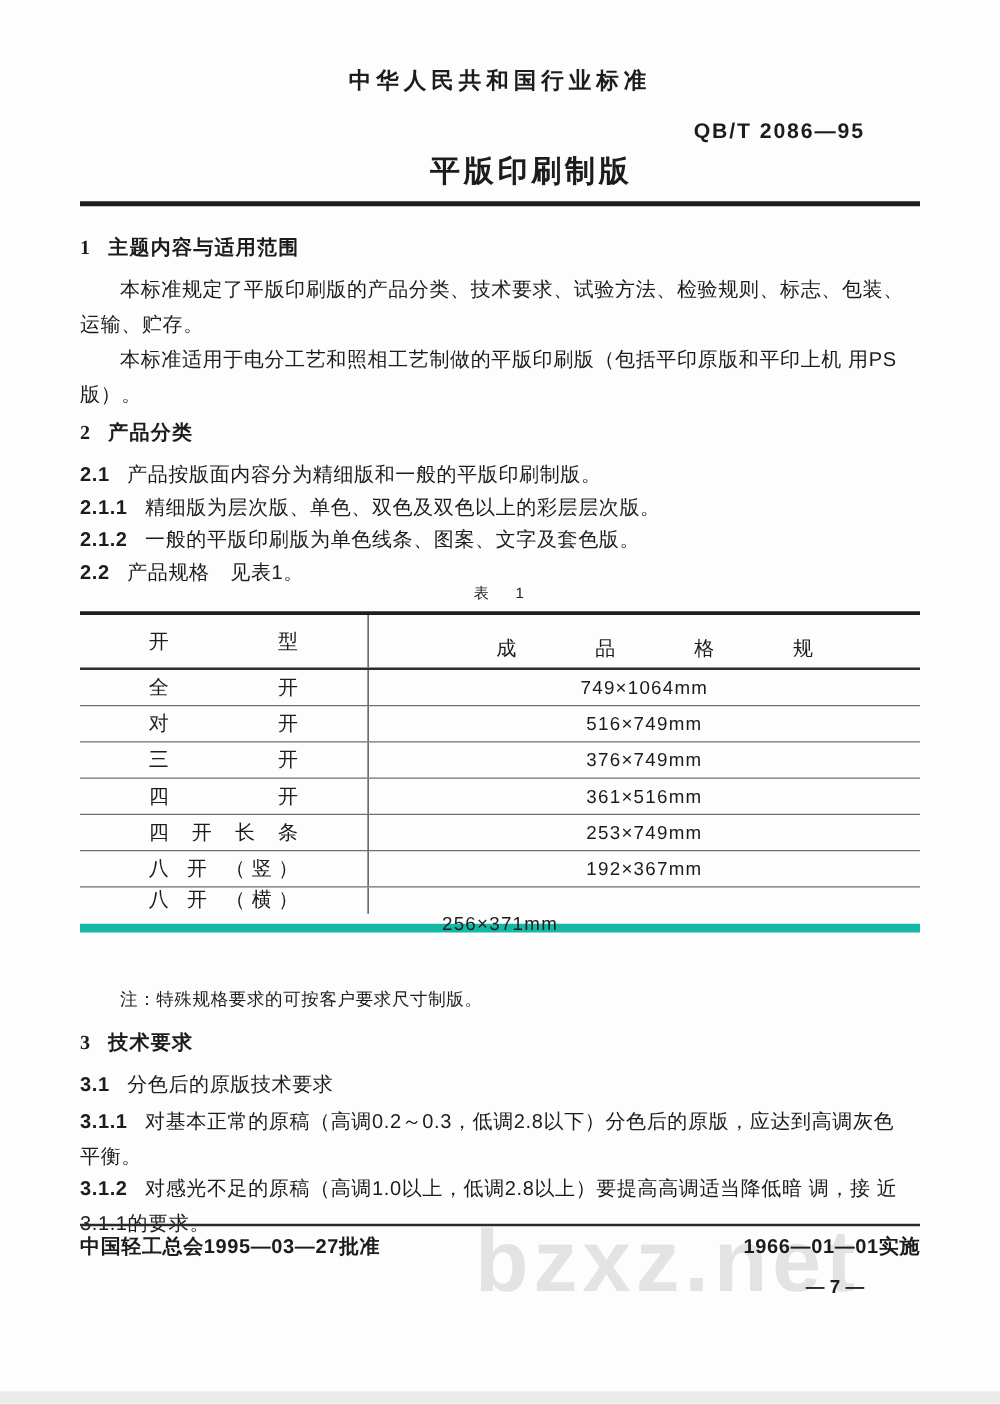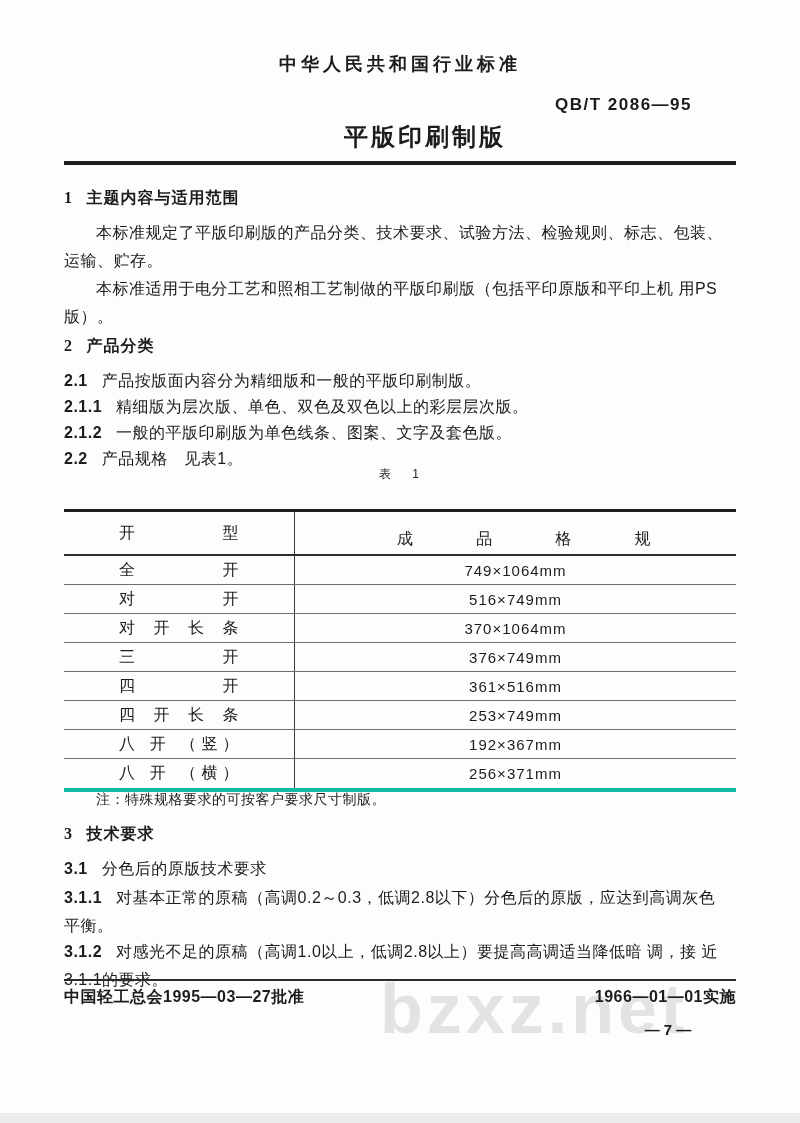--- a/index.html
+++ b/index.html
@@ -47,25 +47,25 @@
   .sec3-i1 { top:856px; left:64px; width:672px; }
   .sec3-p1 { top:884px; left:64px; width:672px; }
   .sec3-p2 { top:938px; left:64px; width:672px; }
 
   
   .t-caption {
     top:466px; left:0; width:800px; text-align:center;
     font-size:12px; font-weight:400; word-spacing:14px; letter-spacing:2px;
   }
   .tbl {
-    top:509px; left:64px; width:672px;
-    border-top:3px solid #1e1e1e; border-bottom:4px solid #14b8a6;
+    top:489px; left:64px; width:672px;
+    border-top:3px solid #1e1e1e; border-bottom:7px solid #14b8a6;
   }
   .t-row { display:flex; height:29px; border-bottom:1px solid #6e6e6e; }
-  .t-row:last-child { border-bottom:none; }
+  .t-row:last-child { border-bottom:none;flex-direction:column; }
   .t-head { display:flex; height:44px; border-bottom:2px solid #2d2d2d; }
   .t-c1 {
     width:231px; border-right:1px solid #3a3a3a;
     display:flex; align-items:center; padding:0 55px;
   }
   .t-c2 { flex:1; display:flex; align-items:center; justify-content:center; }
   .t-c2h { flex:1; display:flex; align-items:center; padding:13px 85px 0 102px; }
   .just {
     display:block; width:100%;
     text-align:justify; text-align-last:justify;
@@ -148,28 +148,20 @@
     <div class="t-row">
       <div class="t-c1">
           <span class="just">对 开</span>
         </div>
       <div class="t-c2">
           <span class="t-size">516×749mm</span>
         </div>
     </div>
     <div class="t-row">
       <div class="t-c1">
-          <span class="just">对 开 长 条</span>
-        </div>
-      <div class="t-c2">
-          <span class="t-size">370×1064mm</span>
-        </div>
-    </div>
-    <div class="t-row">
-      <div class="t-c1">
           <span class="just">三 开</span>
         </div>
       <div class="t-c2">
           <span class="t-size">376×749mm</span>
         </div>
     </div>
     <div class="t-row">
       <div class="t-c1">
           <span class="just">四 开</span>
         </div>

